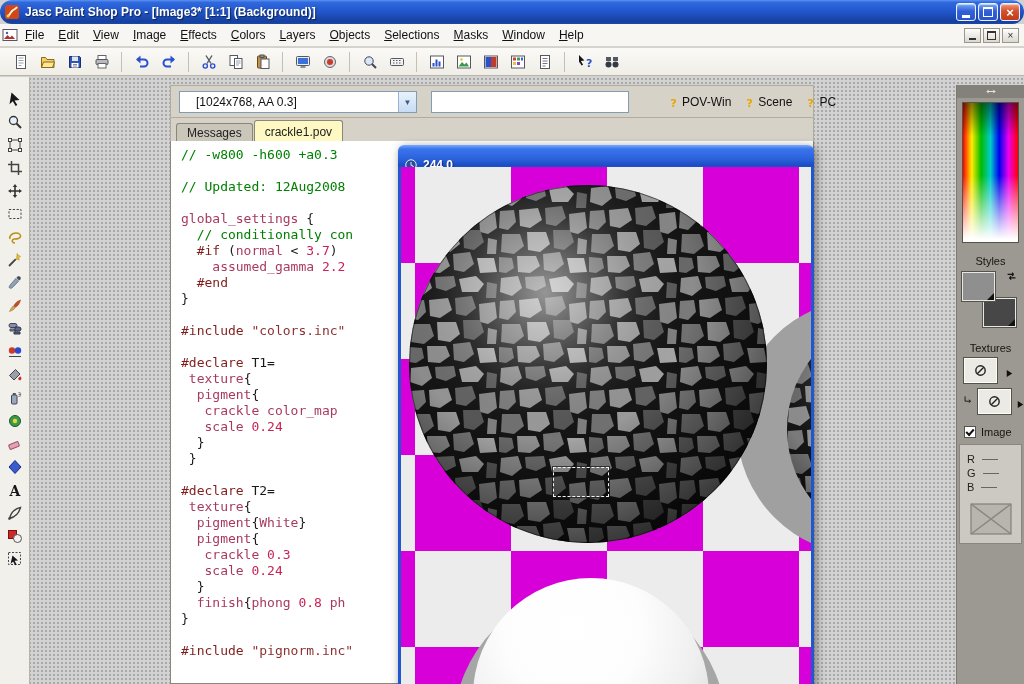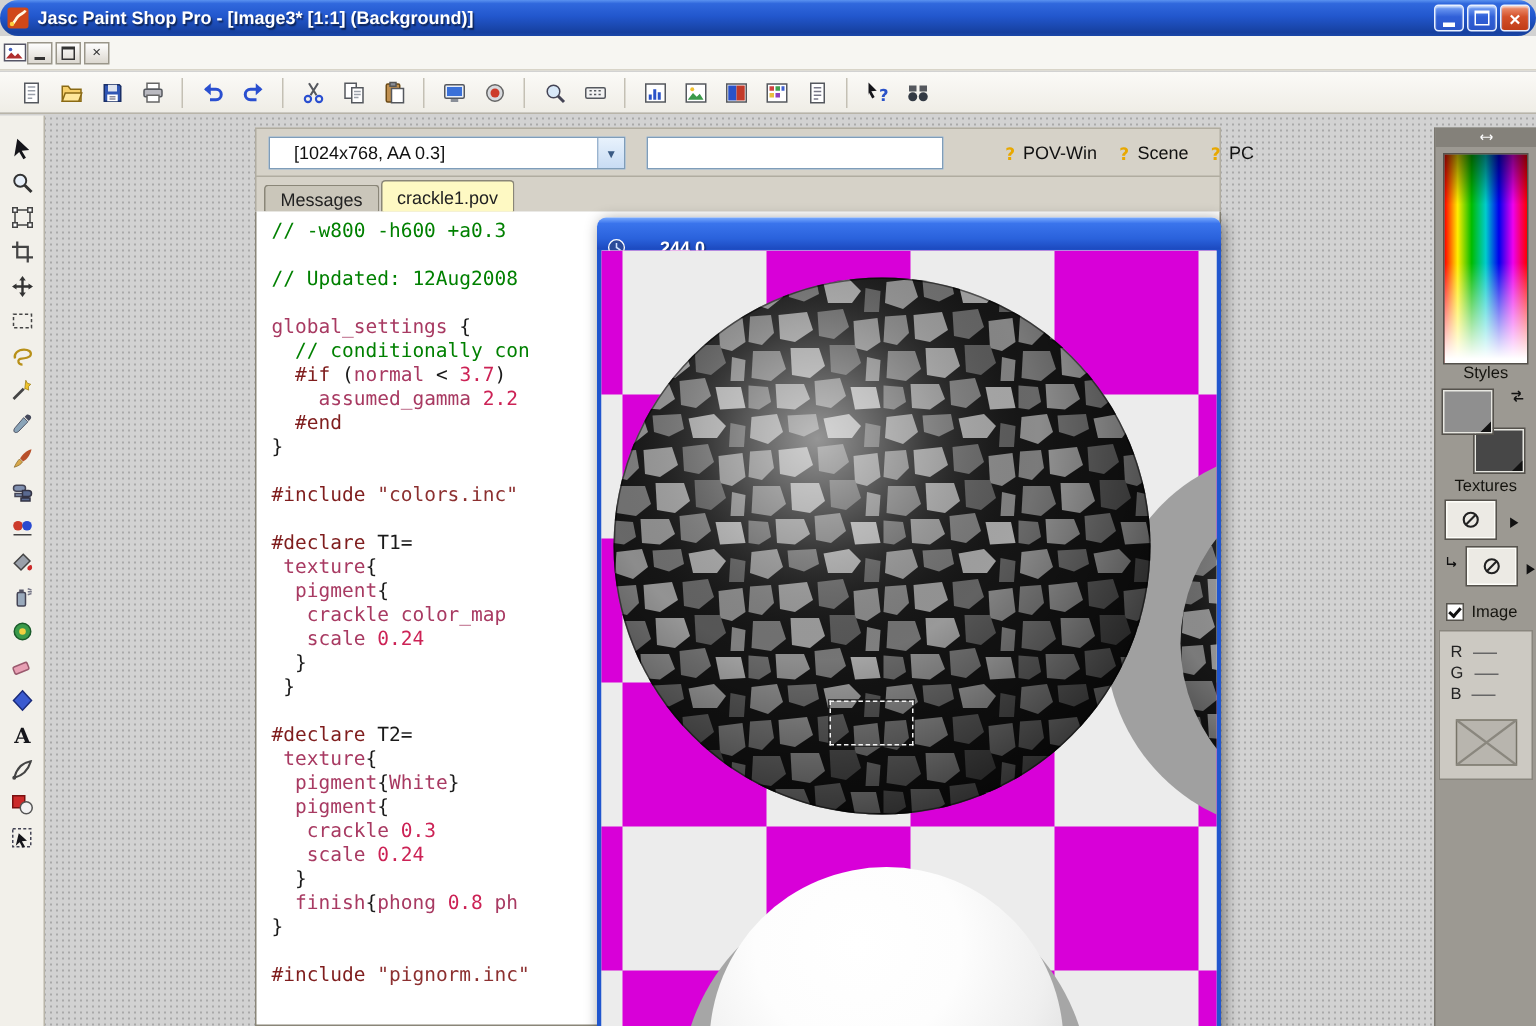--- a/index.html
+++ b/index.html
@@ -63,41 +63,41 @@
   .tk-k{color:#a83a62;}
   .tk-d{color:#7f1d1d;}
   .tk-n{color:#cc2255;}
   .tk-s{color:#8c3030;}
   .tk-p{color:#1a1a1a;}
 
   
   .img-window{position:absolute;left:398px;top:68px;width:416px;height:545px;border-radius:6px 6px 0 0;z-index:5;
     background:linear-gradient(180deg,#78aaff 0px,#3a74ec 4px,#2a62dc 14px,#1c4ac0 21px,#2056ce 22px);
     box-shadow:2px 2px 10px rgba(0,0,0,.45);}
-  .img-titlebar{height:40px;display:flex;align-items:center;gap:22px;padding:0 6px;color:#fff;font-size:12px;font-weight:bold;text-shadow:1px 1px 1px rgba(0,0,0,.45);}
+  .img-titlebar{height:40px;display:flex;align-items:center;gap:5px;padding:0 6px;color:#fff;font-size:12px;font-weight:bold;text-shadow:1px 1px 1px rgba(0,0,0,.45);}
   .img-titlebar .icn svg{width:14px;height:14px;}
   .render{position:absolute;left:3px;top:22px;width:410px;height:520px;overflow:hidden;background-color:#ececec;
     background-image:repeating-conic-gradient(#d800d8 0% 25%,#ececec 0% 50%);background-size:192px 192px;background-position:14px 0;}
   .shadow-disc{position:absolute;border-radius:50%;}
   .disc-right{left:336px;top:132px;width:256px;height:256px;background:#a0a0a0;}
   .disc-bottom{left:53px;top:423px;width:272px;height:272px;background:#a6a6a6;}
   .sphere-big{position:absolute;left:7px;top:17px;}
   .sphere-sliver{position:absolute;left:385px;top:147px;}
   .white-sphere{position:absolute;left:72px;top:411px;width:236px;height:236px;border-radius:50%;
     background:radial-gradient(circle at 42% 22%, #ffffff 0%, #fdfdfd 30%, #efefef 55%, #d9d9d9 78%, #bfbfbf 100%);}
   .selection-ants{position:absolute;left:152px;top:300px;width:54px;height:28px;border:1px dashed #f4f4f4;box-shadow:0 0 0 1px rgba(20,20,20,.7);}
 
   
   .materials{position:absolute;left:956px;top:8px;width:68px;height:599px;background:#9c9992;border-left:1px solid #7a776f;box-sizing:border-box;z-index:6;}
   .mat-handle{height:13px;background:#84817a;display:flex;align-items:center;justify-content:center;}
   .mat-handle svg{width:16px;height:9px;}
   .color-picker{margin:4px 5px 0;width:55px;height:139px;border:1px solid #55524c;
     background:linear-gradient(180deg,rgba(0,0,0,.5),rgba(0,0,0,0) 24%,rgba(255,255,255,0) 52%,#ffffff 98%),
     linear-gradient(90deg,#ff0000,#ffee00 16%,#00bb00 33%,#00cccc 50%,#0000ee 66%,#ee00ee 83%,#ff0000 100%);}
-  .mat-label{color:#15140f;font-size:11px;text-align:center;margin-top:0;}
+  .mat-label{color:#15140f;font-size:11px;text-align:center;margin-top:12px;}
   .style-swatches{position:relative;height:60px;margin:3px 5px 0;}
   .swatch{position:absolute;width:33px;height:29px;border:1px solid #e8e8e2;outline:1px solid #55524c;box-sizing:border-box;}
   .swatch.fg{left:0;top:2px;background:#8f8f8f;z-index:2;}
   .swatch.bg{left:21px;top:28px;background:#474747;}
   .swatch .corner{position:absolute;right:0;bottom:0;width:0;height:0;border-left:7px solid transparent;border-bottom:7px solid #111;}
   .swap{position:absolute;right:0;top:0;width:14px;height:14px;}
   .swap svg{width:14px;height:14px;}
   .tex-rows{position:relative;height:62px;margin:4px 5px 0;}
   .tex-swatch{position:absolute;width:33px;height:25px;background:#eceae4;border:1px solid #fdfdf8;outline:1px solid #55524c;display:flex;align-items:center;justify-content:center;box-sizing:border-box;}
   .tex-swatch svg{width:15px;height:15px;}
@@ -142,20 +142,34 @@
     </span>
   </div>
 
   <div class="menubar">
     <span class="icn" id="child-icon">
         <svg viewBox="0 0 16 16" width="16" height="16">
           <rect x="1" y="2.5" width="14" height="11" fill="#fff" stroke="#556"></rect>
           <path d="M2 12l3.5-4 2.5 2.5 2-2 3 3.5z" fill="#b03030"></path>
           <circle cx="5" cy="6" r="1.2" fill="#4060c0"></circle>
         </svg>
+      </span>
+    <span id="menu-items" class="menu-items">
+        <span class="menu-item">File</span>
+        <span class="menu-item">Edit</span>
+        <span class="menu-item">View</span>
+        <span class="menu-item">Image</span>
+        <span class="menu-item">Effects</span>
+        <span class="menu-item">Colors</span>
+        <span class="menu-item">Layers</span>
+        <span class="menu-item">Objects</span>
+        <span class="menu-item">Selections</span>
+        <span class="menu-item">Masks</span>
+        <span class="menu-item">Window</span>
+        <span class="menu-item">Help</span>
       </span>
     <span class="mdi-btns">
       <span class="mdi-btn">
           <span class="m-min"></span>
         </span>
       <span class="mdi-btn">
           <span class="m-max"></span>
         </span>
       <span class="mdi-btn">×</span>
     </span>

